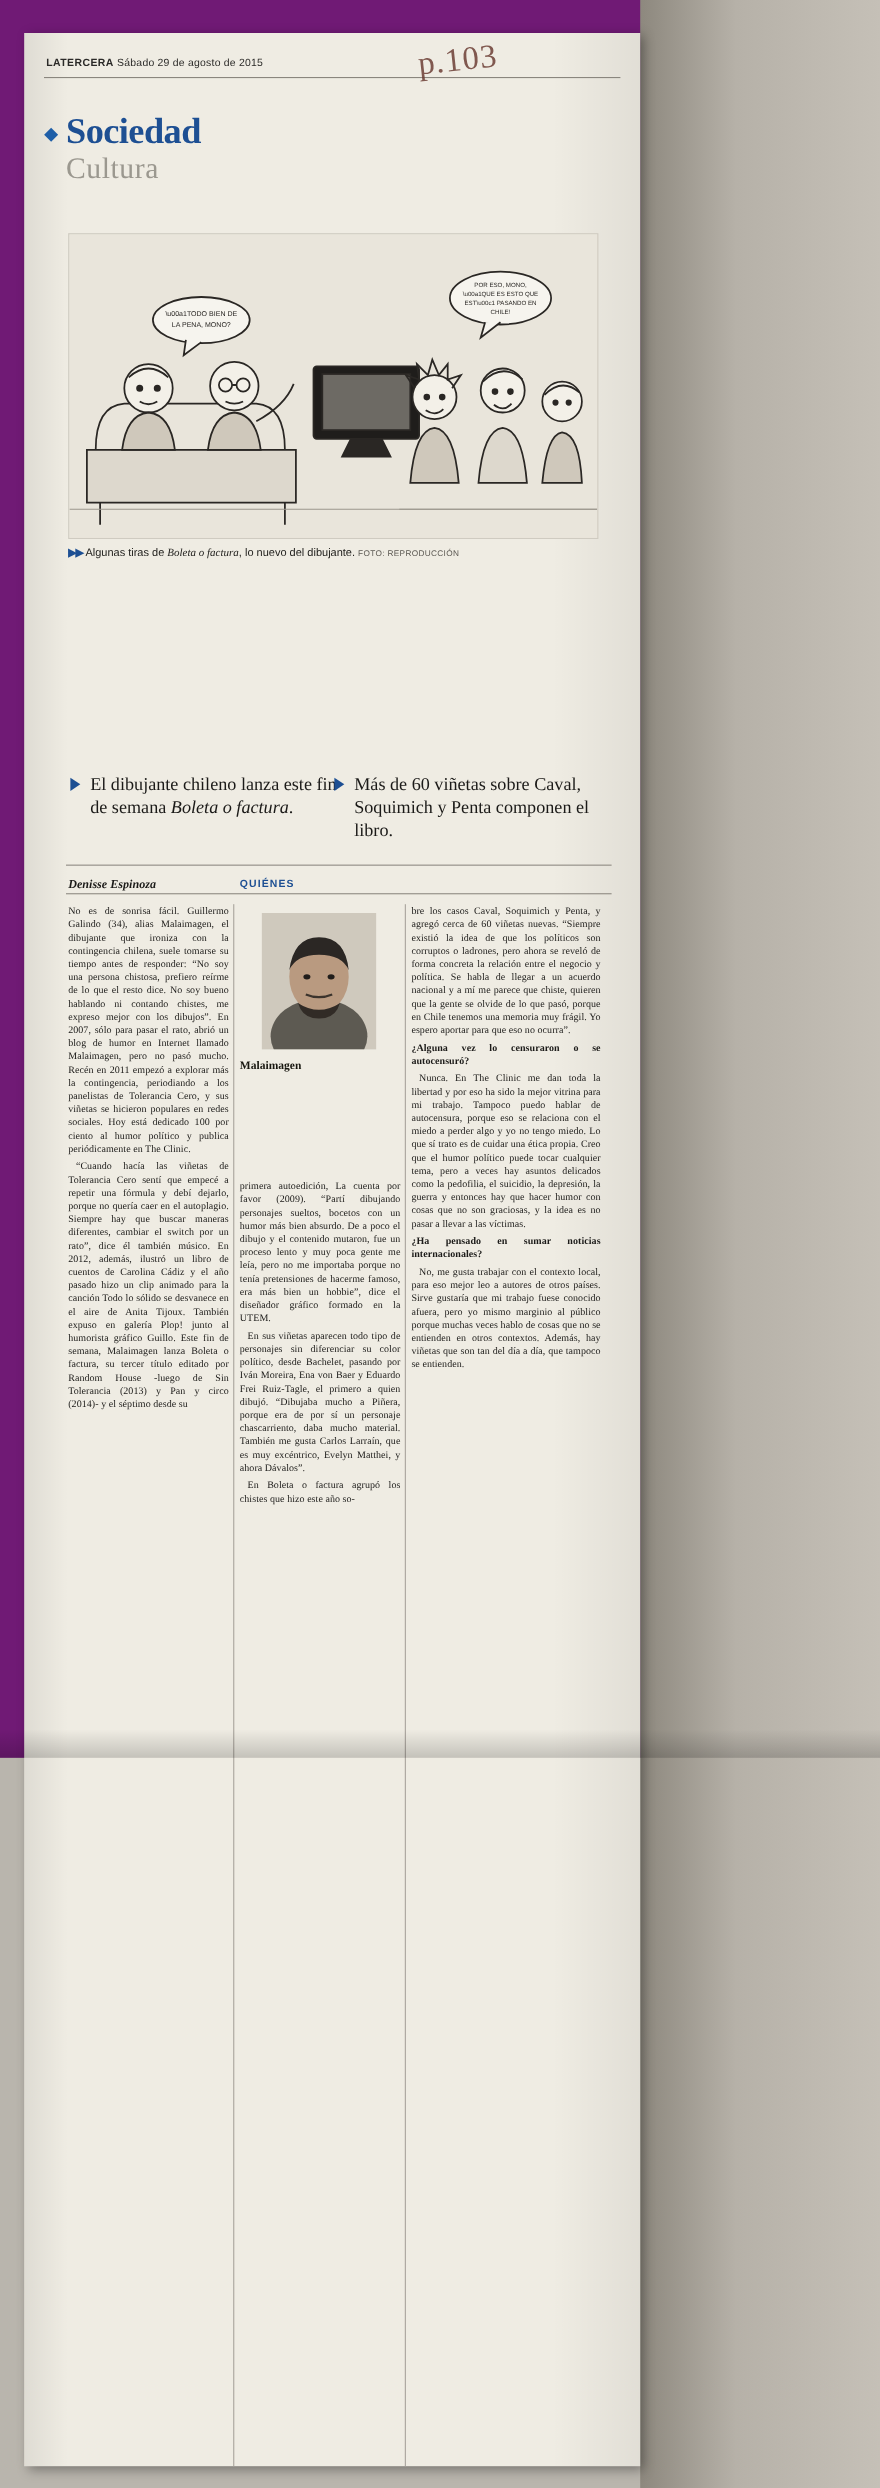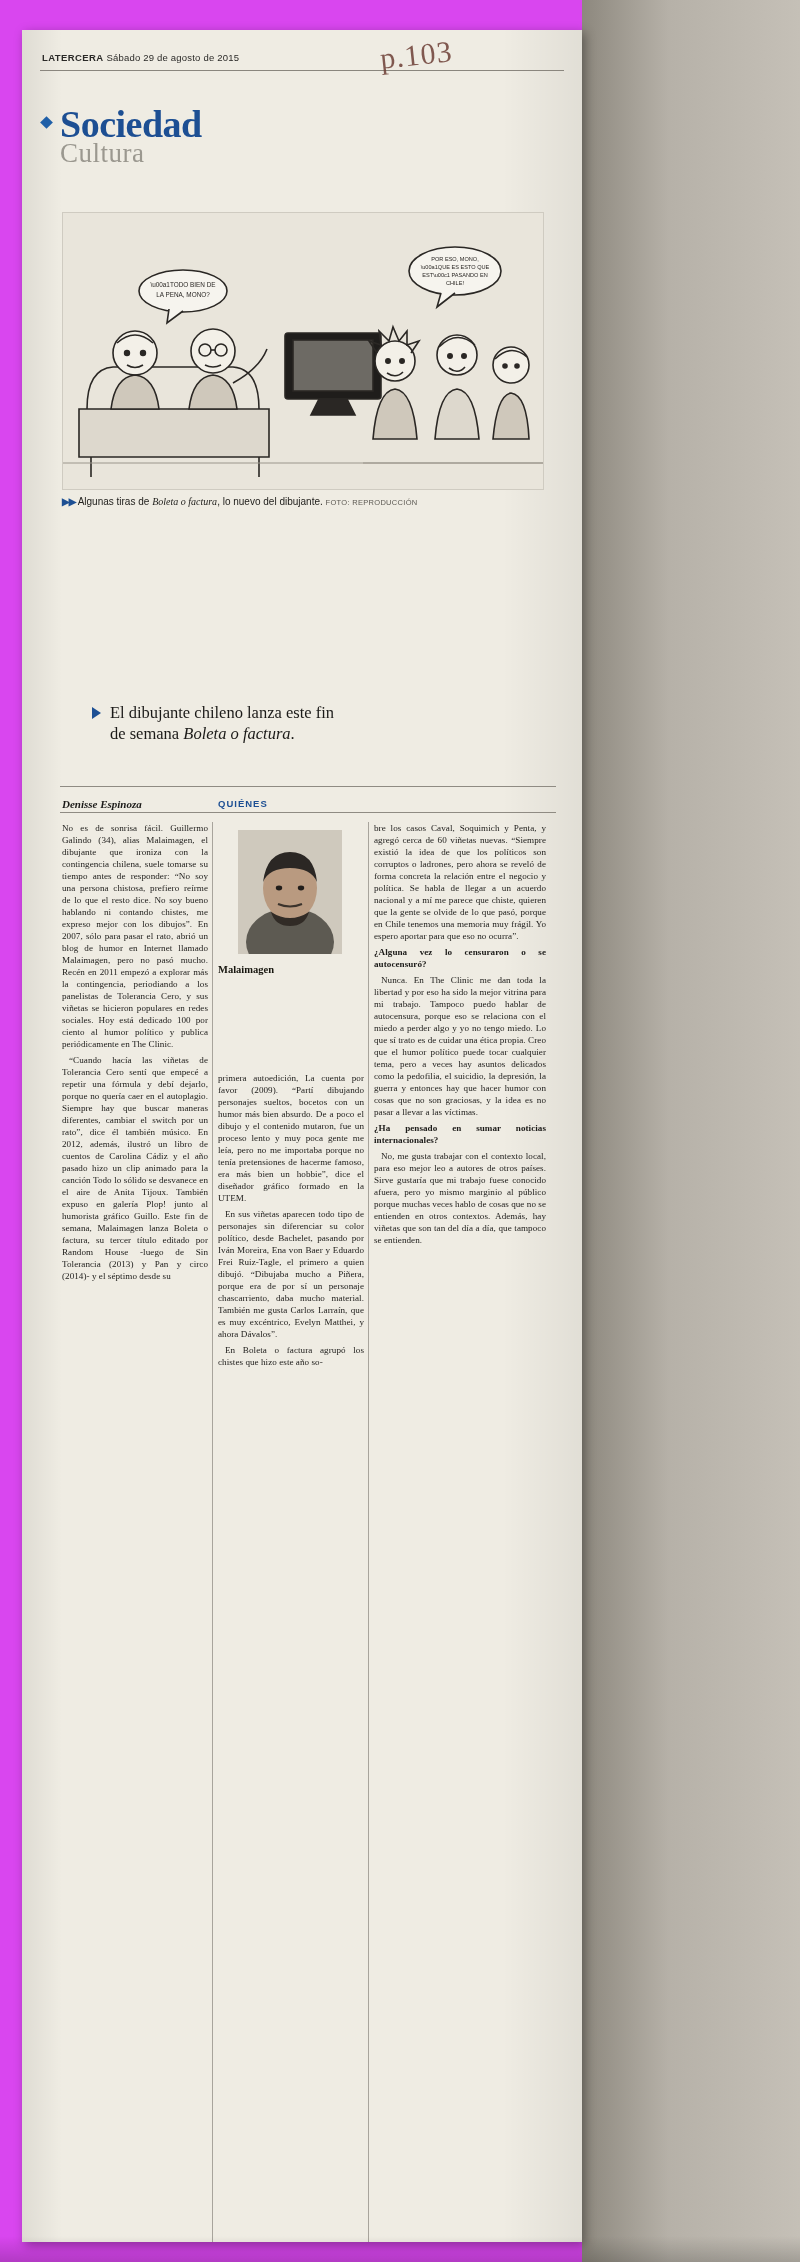--- a/index.html
+++ b/index.html
@@ -9,22 +9,22 @@
   }
   body {
     width: 800px;
     height: 2262px;
     overflow: hidden;
     font-family: "Liberation Serif", serif;
   }
   .page {
     position: absolute;
     left: 0; top: 0;
-    width: 800px; height: 2262px;
-    background: #d946ef;
+    width: 800px; height: 1598px;
+    background: #701a75;
   }
   
   .paper {
     position: absolute;
     left: 22px; top: 30px;
     width: 560px; height: 2212px;
     background: #efece3;
     box-shadow: 3px 3px 10px rgba(0,0,0,0.35);
     overflow: hidden;
   }
@@ -84,21 +84,21 @@
   .bullet-sq {
     position: absolute;
     left: 20px; top: 88px;
     width: 9px; height: 9px;
     background: #1f5fa8;
     transform: rotate(45deg);
   }
   .sec-main {
     position: absolute;
     left: 38px; top: 72px;
-    font-size: 38px;
+    font-size: 33px;
     font-weight: bold;
     color: #1d4f93;
     font-family: "Liberation Serif", serif;
     letter-spacing: -0.5px;
   }
   .sec-sub {
     position: absolute;
     left: 38px; top: 108px;
     font-size: 27px;
     color: #7f7c74;
@@ -146,21 +146,21 @@
 
   
   .deck {
     position: absolute;
     top: 672px;
     font-family: "Liberation Serif", serif;
     font-size: 16.5px;
     line-height: 1.28;
     color: #1b1a18;
   }
-  .deck.left { left: 60px; width: 225px; margin-left: 28px; }
+  .deck.left { left: 60px; width: 225px; }
   .deck.right { left: 300px; width: 235px; }
   .deck .tri {
     position: absolute;
     left: -18px; top: 5px;
     width: 0; height: 0;
     border-left: 9px solid #1d4f93;
     border-top: 6px solid transparent;
     border-bottom: 6px solid transparent;
   }
   .deck i { font-style: italic; }
@@ -341,20 +341,24 @@
       <span class="arrows">▶▶</span>
       <span>Algunas tiras de </span><i>Boleta o factura</i><span>, lo nuevo del dibujante.</span>
       <span class="credit">FOTO: REPRODUCCIÓN</span>
     </div>
 
 
     <div class="deck left">
       <span class="tri"></span>
       <span>El dibujante chileno lanza este fin de semana </span><i>Boleta o factura</i><span>.</span>
     </div>
+    <div class="deck right">
+      <span class="tri"></span>
+      <span>Más de 60 viñetas sobre Caval, Soquimich y Penta componen el libro.</span>
+    </div>
 
     <div class="rule-deck"></div>
 
     <div class="byline">Denisse Espinoza</div>
     <div class="quienes">QUIÉNES</div>
     <div class="rule-byline"></div>
 
     <div class="vrule" style="left:190px; top:792px; height:1430px;"></div>
     <div class="vrule" style="left:346px; top:792px; height:1430px;"></div>
 

